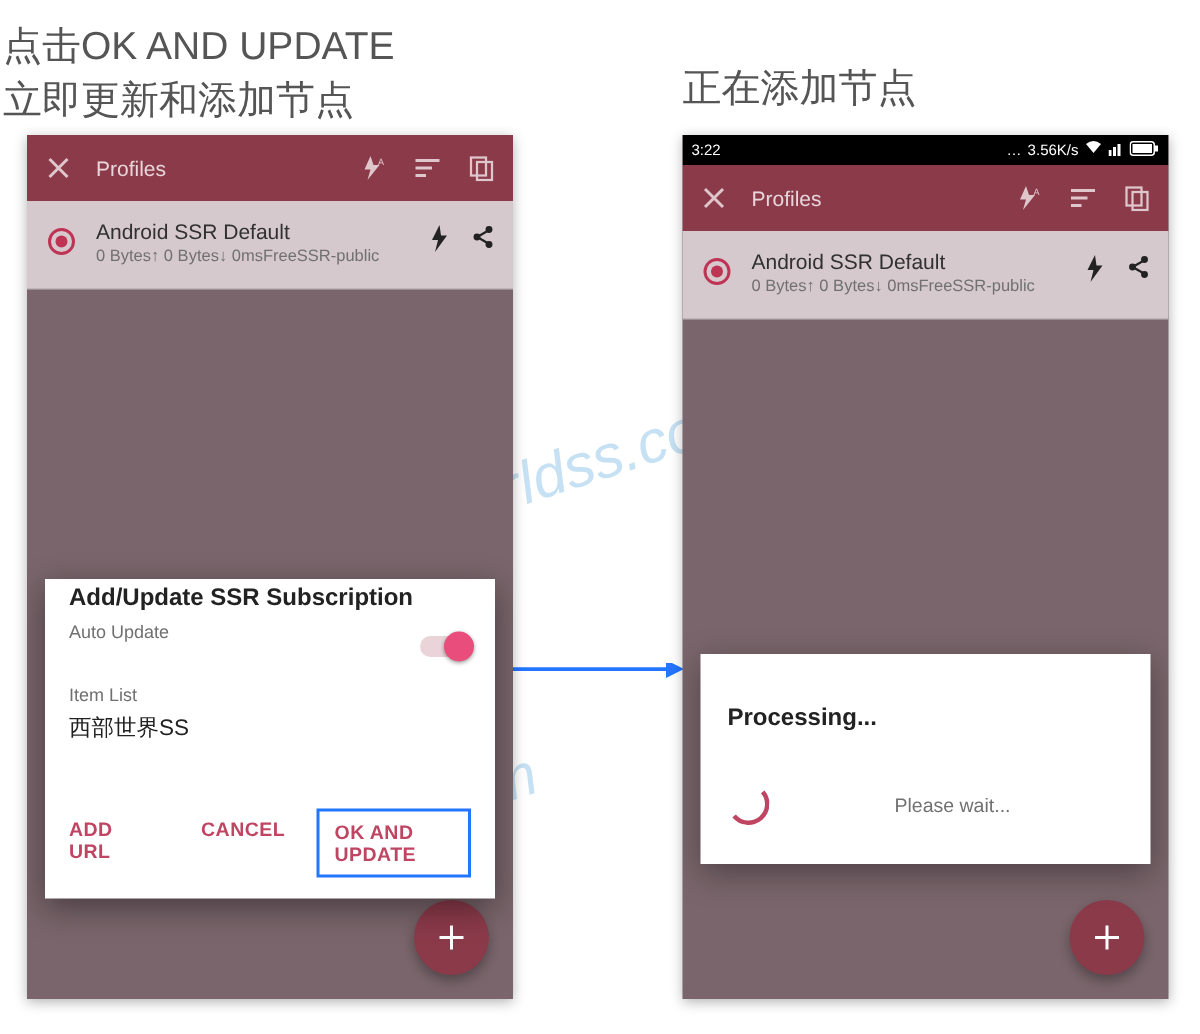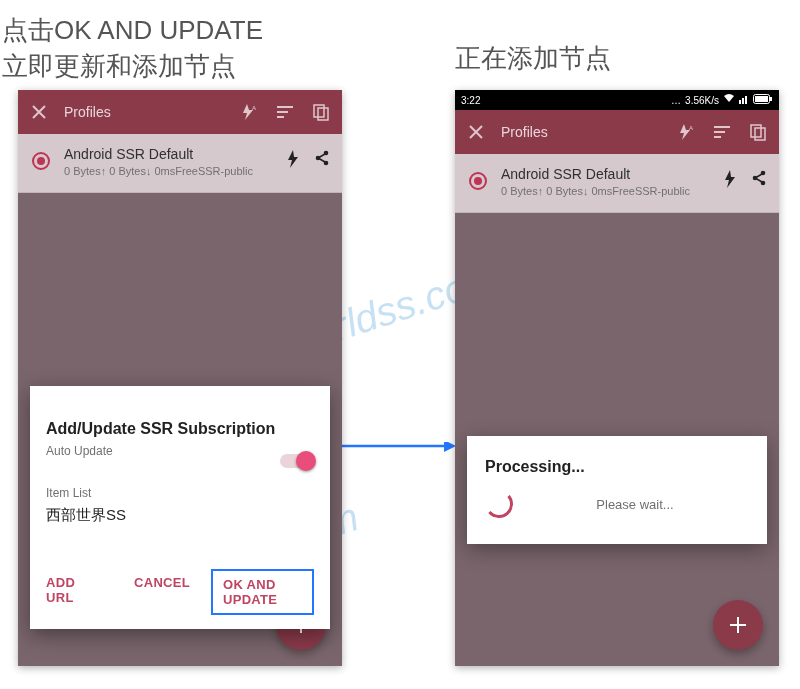--- a/index.html
+++ b/index.html
@@ -95,21 +95,21 @@
     
     .scrim { position: absolute; inset: 0; background: rgba(0,0,0,0); }
 
     
     .dialog1 {
       position: absolute;
       left: 12px; top: 296px;
       width: 300px;
       background: #fff;
       box-shadow: 0 6px 20px rgba(0,0,0,0.4);
-      padding: 34px 16px 10px 16px;
+      padding: 4px 16px 10px 16px;
     }
     .dialog1 .d-title { font-size: 16px; font-weight: 600; color: #222; }
     .dialog1 .d-label { font-size: 12px; color: #707070; margin-top: 6px; }
     .dialog1 .switch-row { display:flex; justify-content:flex-end; margin-top:-4px; }
     .switch {
       width: 34px; height: 14px; background: #ead4da; border-radius: 10px; position: relative;
     }
     .switch::after {
       content:""; position:absolute; right:-2px; top:-3px;
       width:20px; height:20px; border-radius:50%; background:#e94d7c;
@@ -129,22 +129,22 @@
 
     
     .dialog2 {
       position: absolute;
       left: 12px; top: 346px;
       width: 300px;
       background: #fff;
       box-shadow: 0 6px 20px rgba(0,0,0,0.35);
       padding: 22px 18px 26px 18px;
     }
-    .dialog2 .p-title { font-size: 16px; font-weight: 600; color: #222; }
-    .dialog2 .p-row { display:flex; align-items:center; gap: 28px; margin-top: 14px; }
+    .dialog2 .p-title { font-size: 16px; font-weight: 600; color: #222; margin-top: 12px; }
+    .dialog2 .p-row { display:flex; align-items:center; gap: 28px; margin-top: 34px; }
     .spinner {
       width: 28px; height: 28px; border: 3px solid transparent;
       border-top-color: #c04562; border-right-color: #c04562;
       border-radius: 50%;
       transform: rotate(95deg);
     }
     .p-wait { font-size: 13px; color: #707070; flex:1; text-align:center; margin-left:-20px; }
 
     
     .arrow { position:absolute; left: 328px; top: 554px; width: 140px; height: 90px; }

